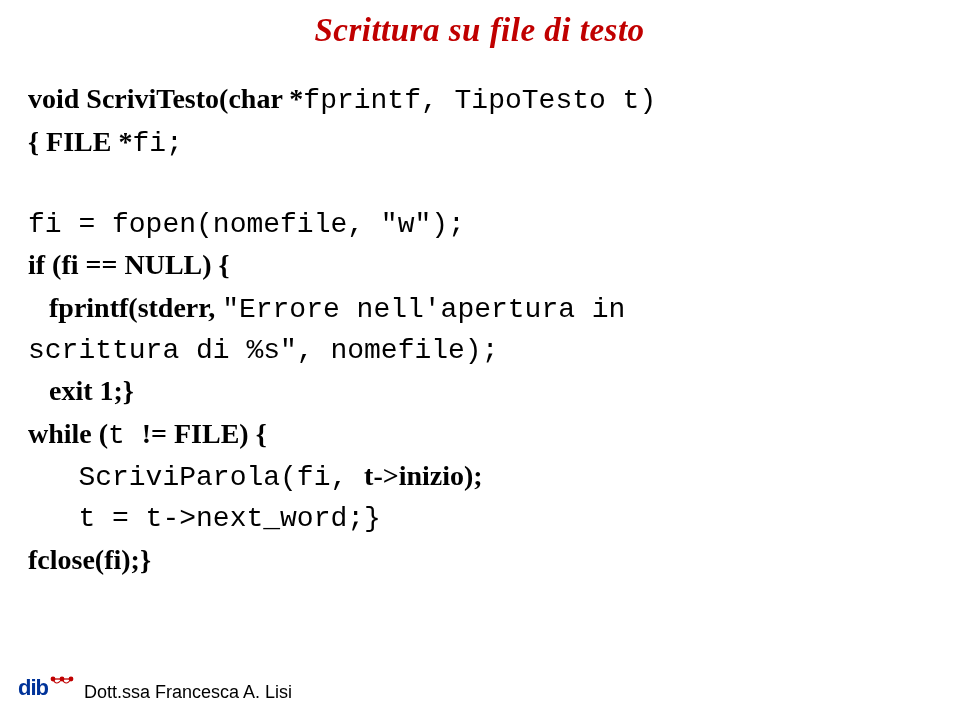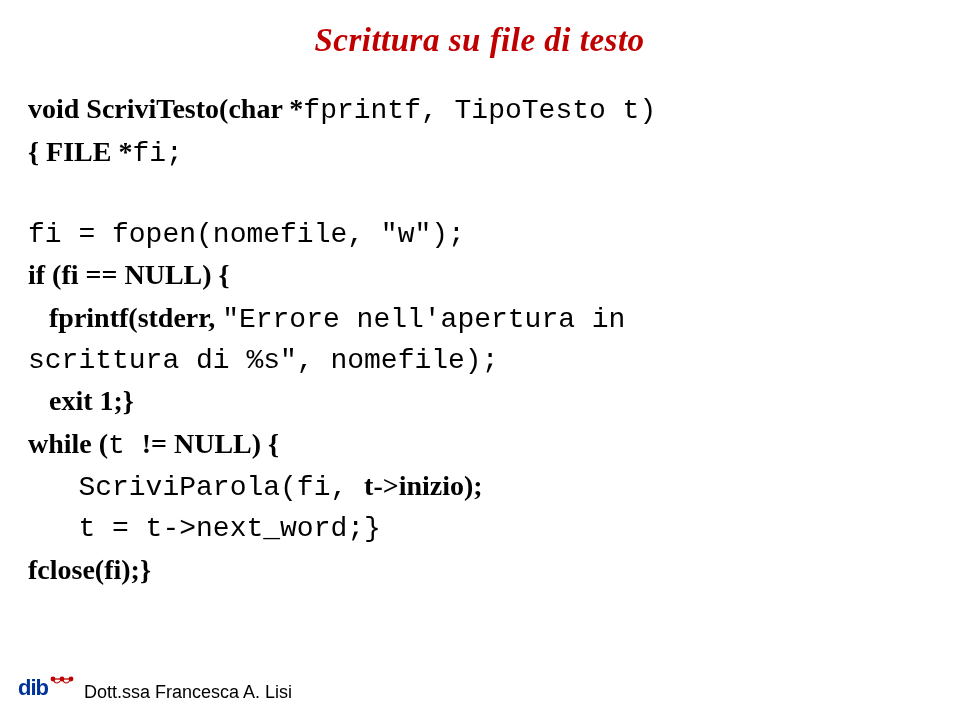--- a/index.html
+++ b/index.html
@@ -10,21 +10,21 @@
       font-family: Georgia, 'Times New Roman', serif;
       position: relative;
       overflow: hidden;
     }
     .title {
       text-align: center;
       color: #c00000;
       font-weight: bold;
       font-style: italic;
       font-size: 33px;
-      margin-top: 22px;
+      margin-top: 12px;
       letter-spacing: 0.5px;
     }
     .code-block {
       font-family: 'Courier New', Courier, monospace;
       font-size: 28px;
       line-height: 1.45;
       margin-top: 30px;
       margin-left: 28px;
       white-space: pre;
     }
@@ -54,21 +54,21 @@
 <div class="title">Scrittura su file di testo</div>
 
 <div class="code-block"><span class="bold">void ScriviTesto(char *</span><span>fprintf, TipoTesto t)</span>
 <span class="bold">{ FILE *</span><span>fi;</span>
 <span></span>
 <span>fi = fopen(nomefile, "w");</span>
 <span class="bold">if (fi == NULL) {</span>
 <span class="bold">   fprintf(stderr, </span><span>"Errore nell'apertura in</span>
 <span>scrittura di %s", nomefile);</span>
 <span class="bold">   exit 1;}</span>
-<span class="bold">while (</span><span>t </span><span class="bold">!= NULL) {</span>
+<span class="bold">while (</span><span>t </span><span class="bold">!= FILE) {</span>
 <span>   ScriviParola(fi, </span><span class="bold">t-&gt;inizio);</span>
 <span>   t = t-&gt;next_word;}</span>
 <span class="bold">fclose(fi);}</span></div>
 
 <div class="footer">
   <span class="footer-logo">
     <svg viewBox="0 0 58 30" width="58" height="30">
       <text x="0" y="22" font-family="Arial Black, Arial, sans-serif" font-size="22" font-weight="900" fill="#003399" letter-spacing="-1">dib</text>
       <circle cx="35" cy="6" r="2.4" fill="#c00000"></circle>
       <circle cx="44" cy="6" r="2.4" fill="#c00000"></circle>

